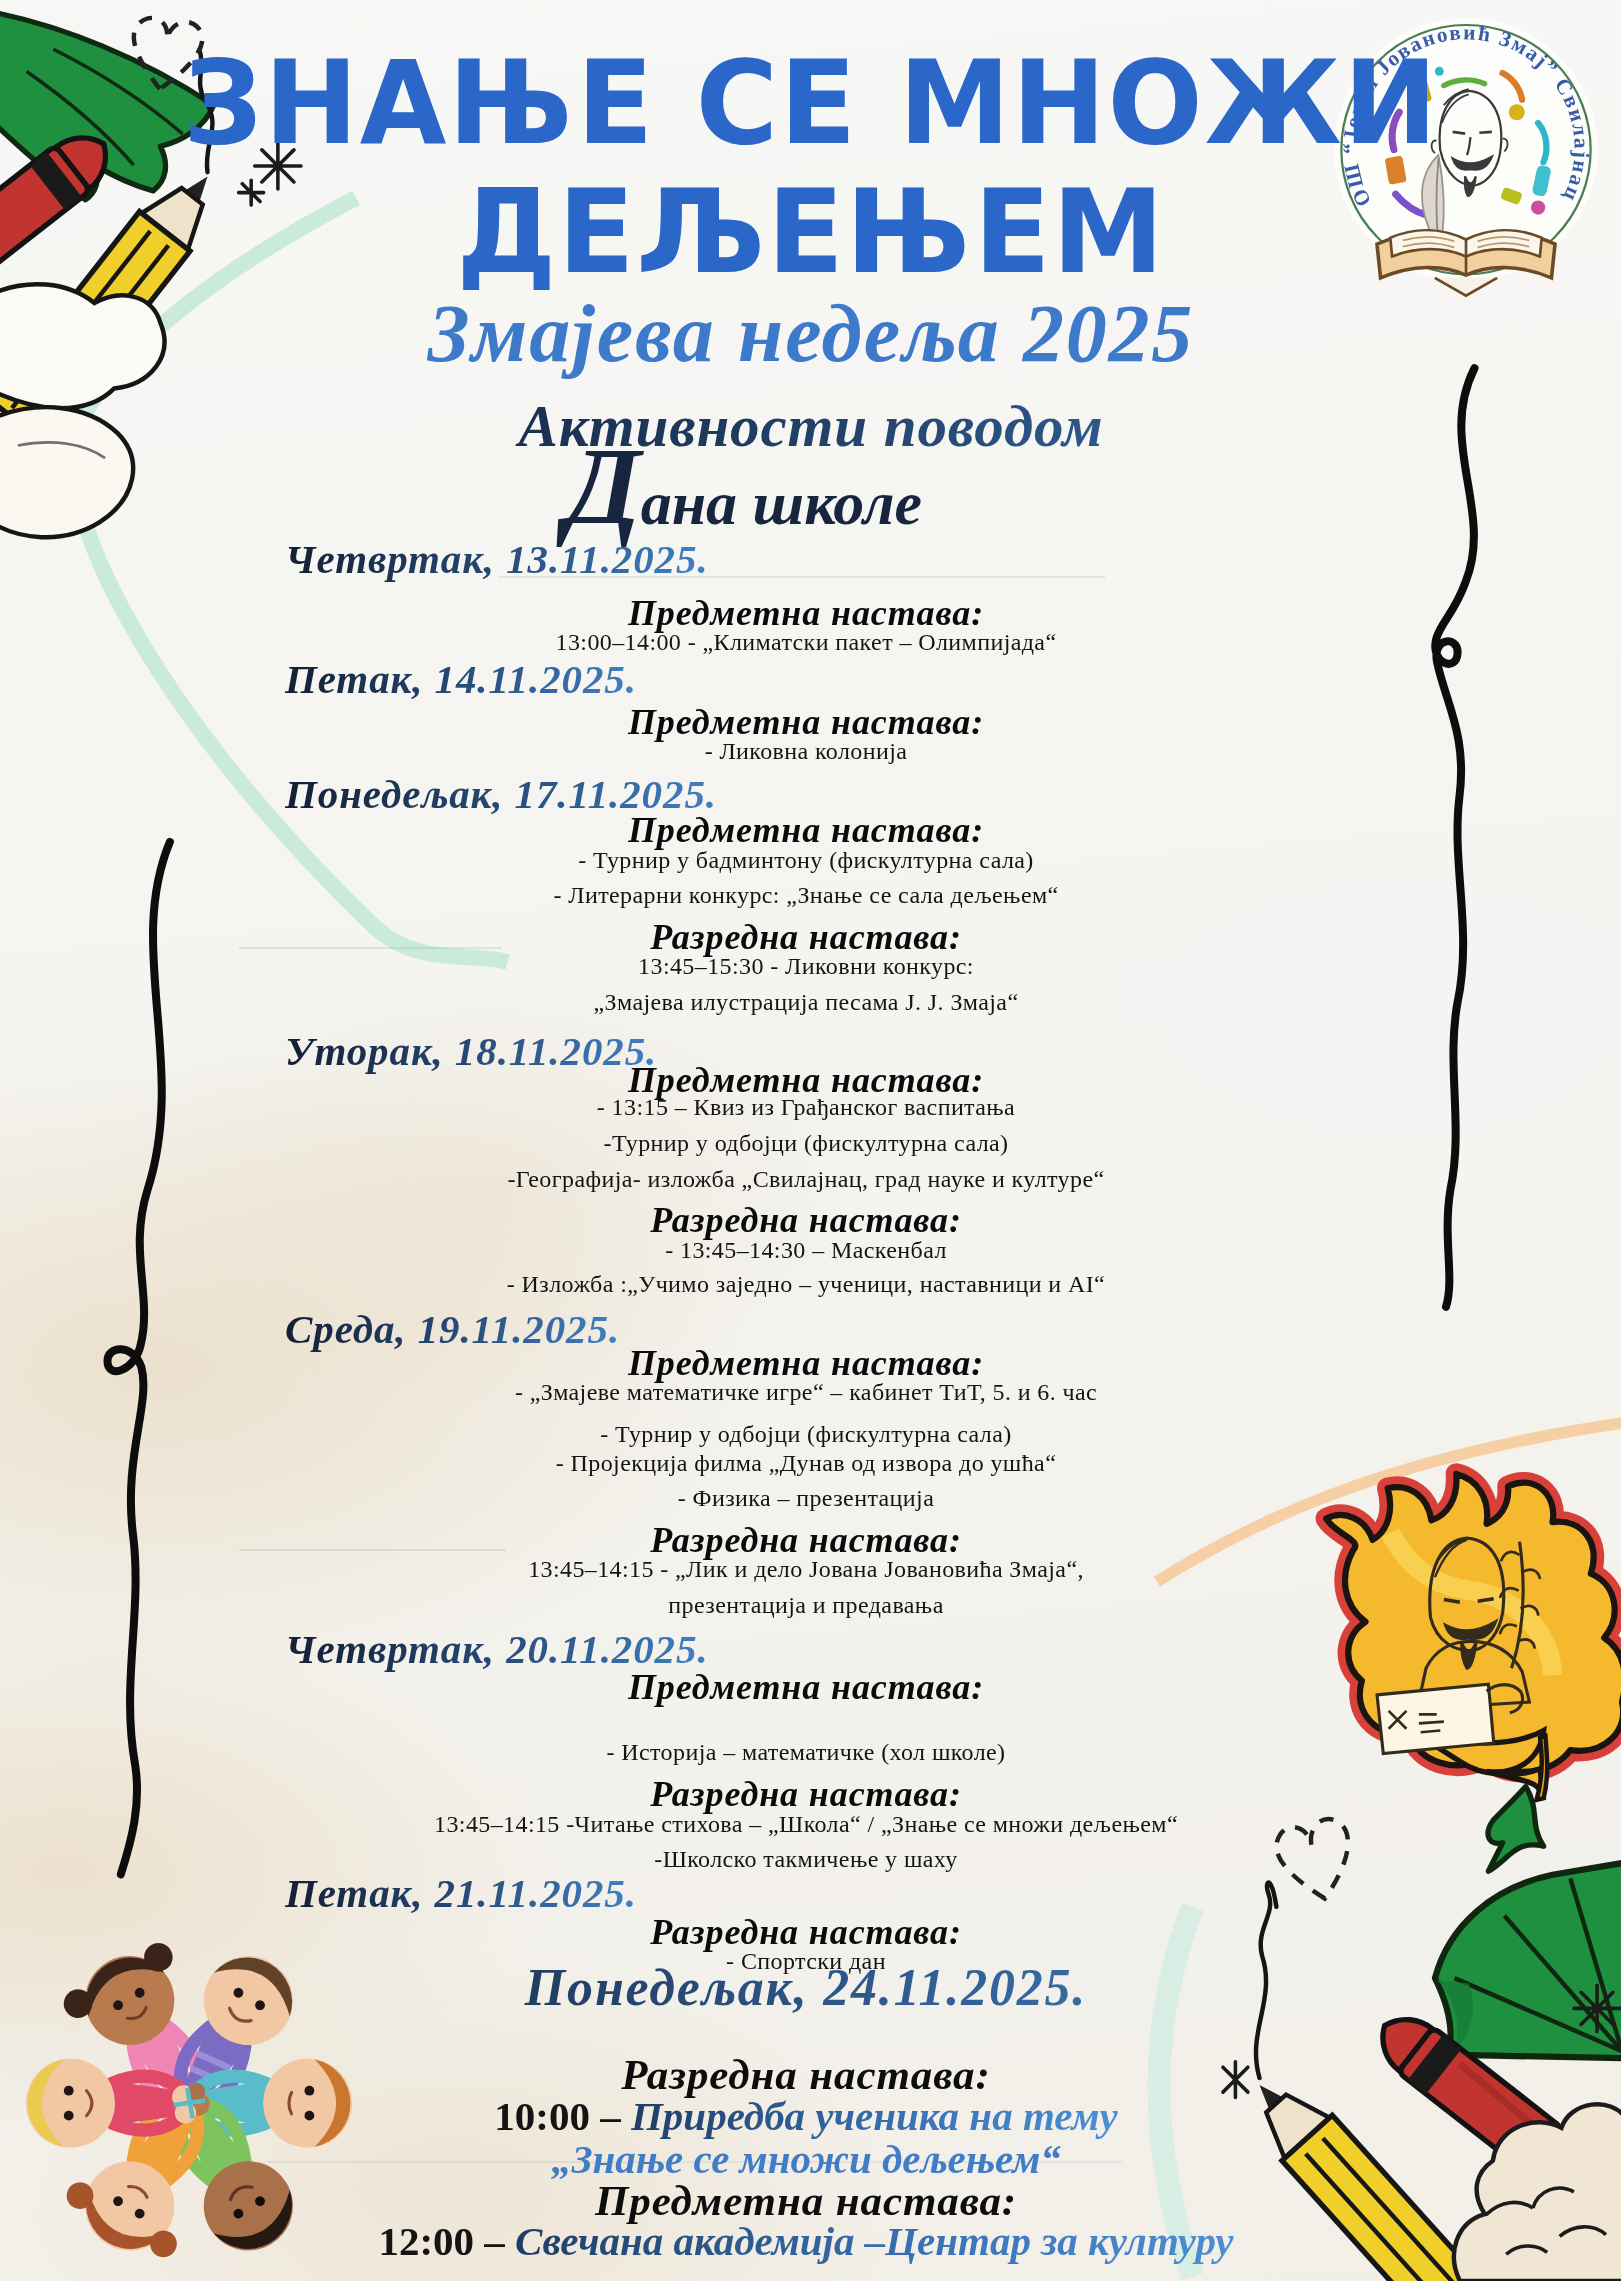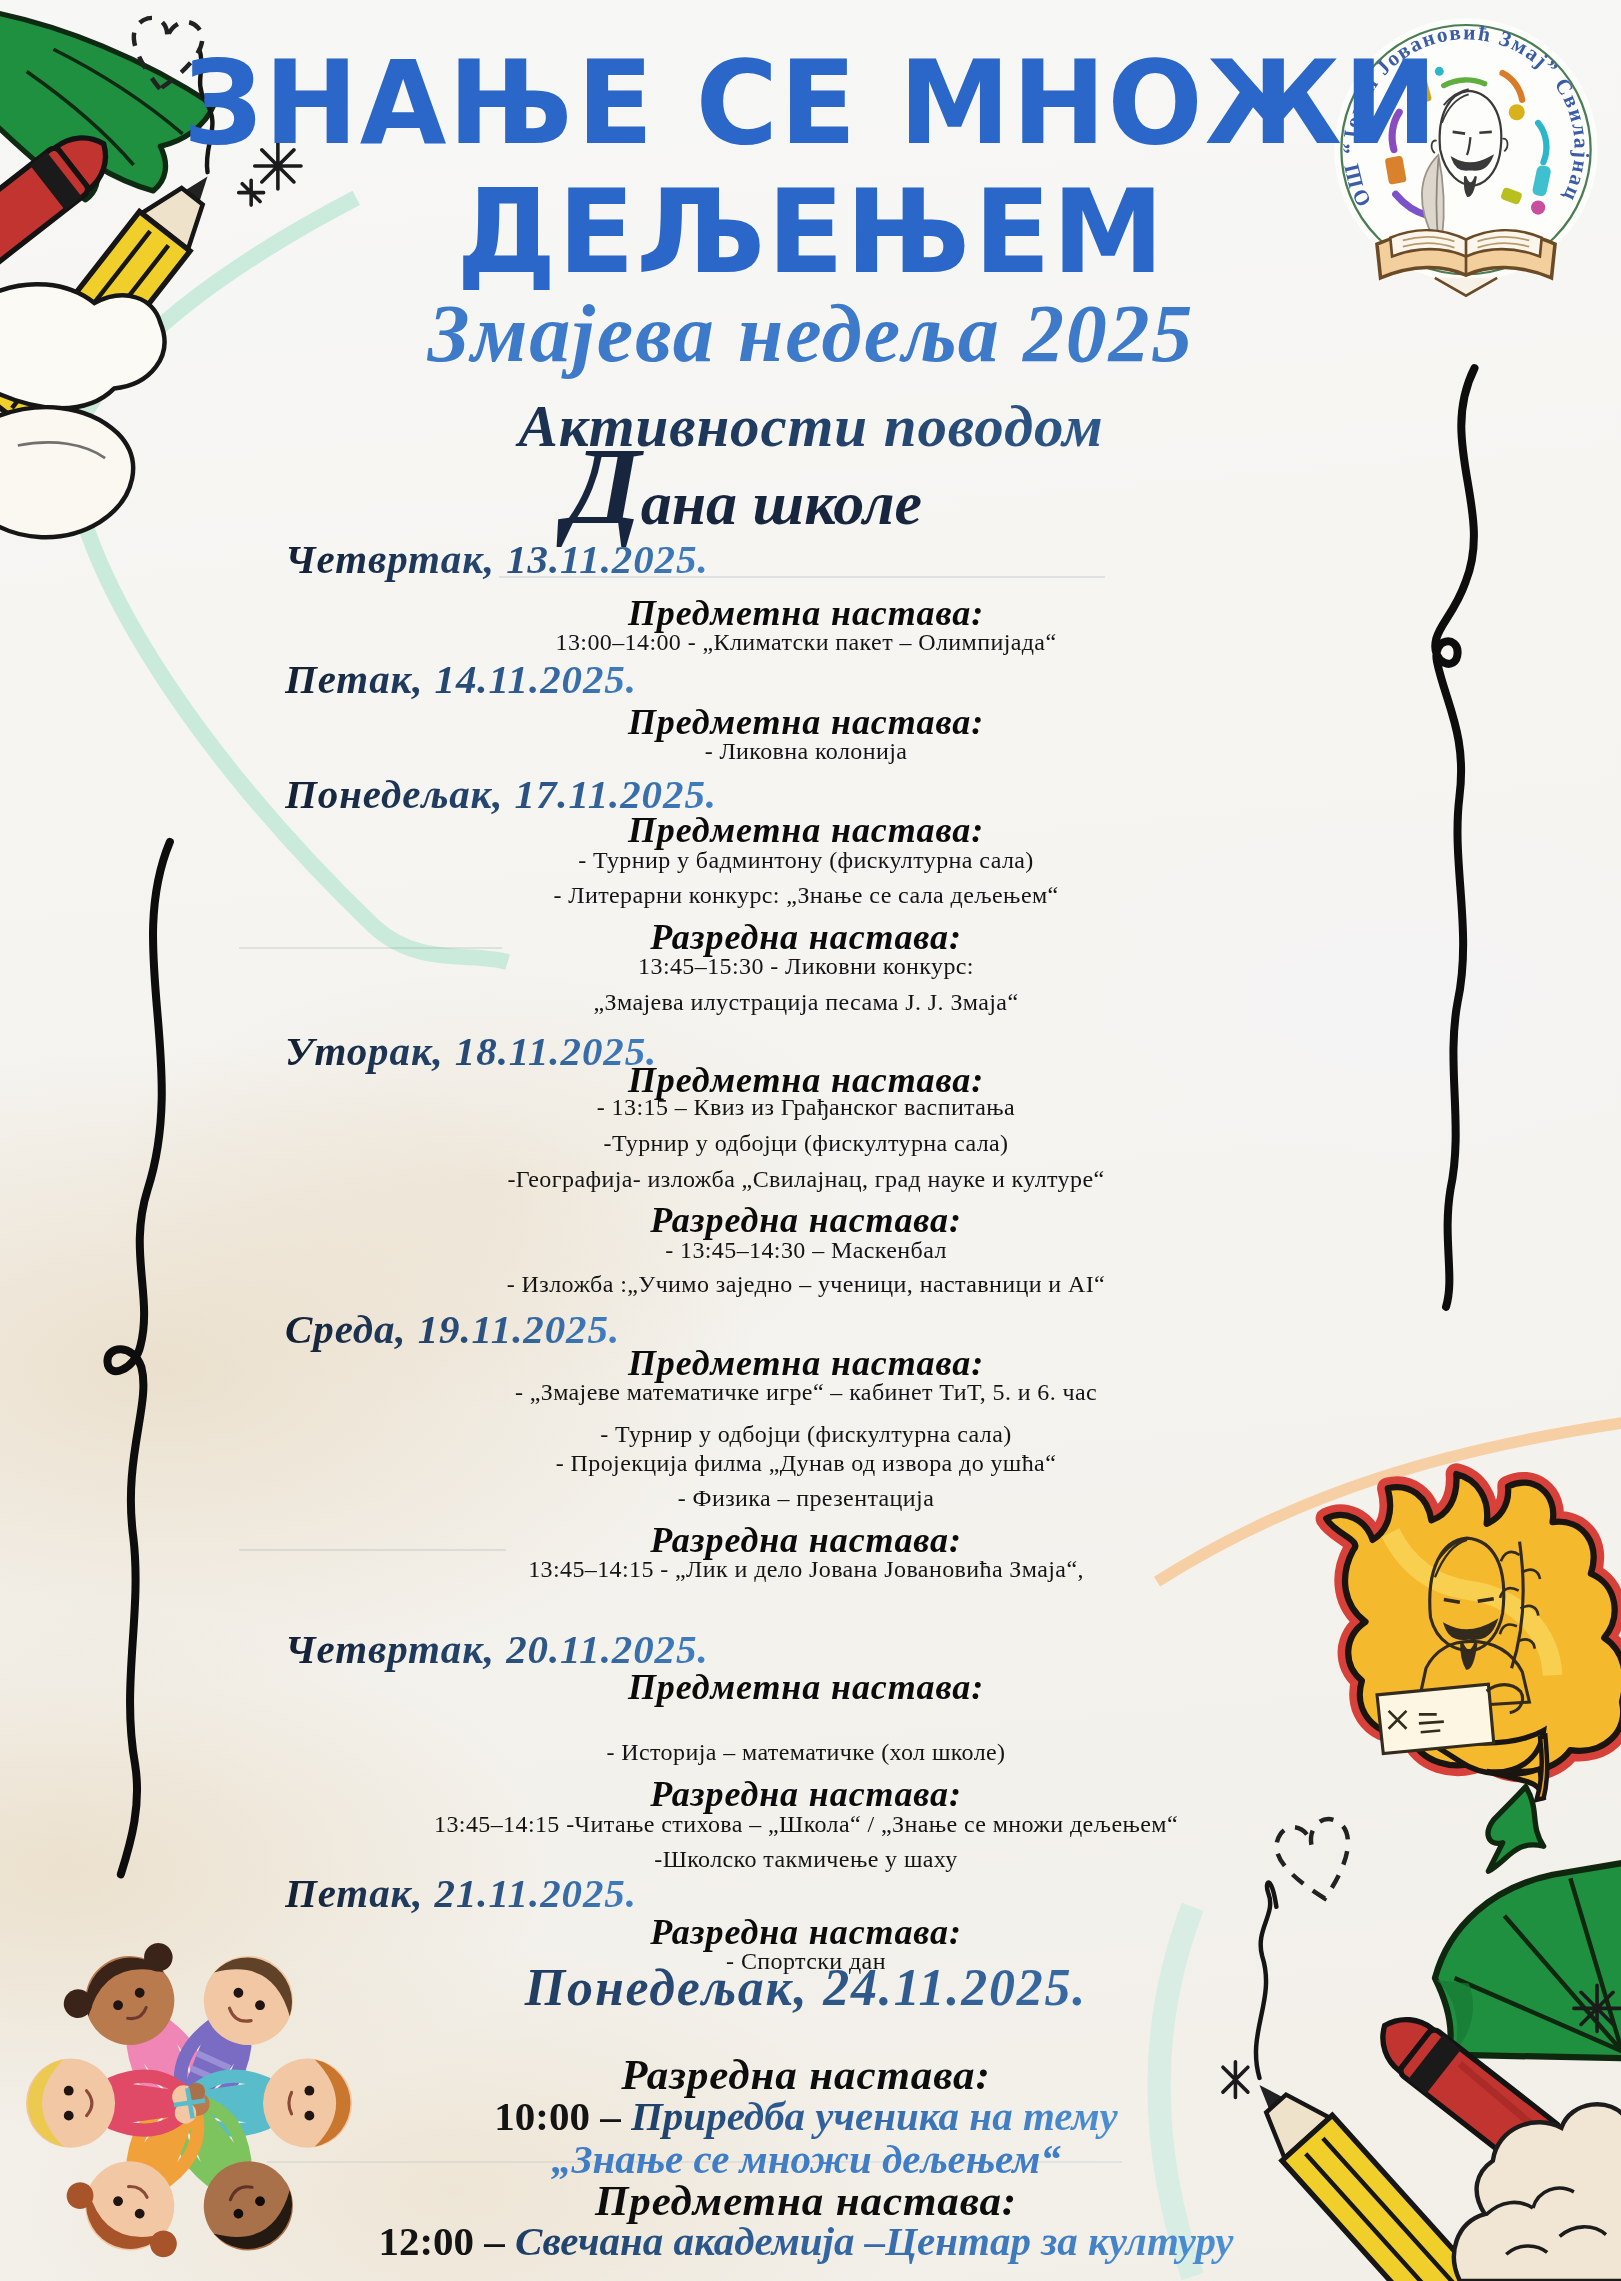--- a/index.html
+++ b/index.html
@@ -329,20 +329,21 @@
   <div class="abs line item" style="top:1271px">- Изложба :„Учимо заједно – ученици, наставници и АI“</div>
 
   <div class="abs date-h" style="top:1305px">Среда, 19.11.2025.</div>
   <div class="abs line sect" style="top:1342px">Предметна настава:</div>
   <div class="abs line item" style="top:1379px">- „Змајеве математичке игре“ – кабинет ТиТ, 5. и 6. час</div>
   <div class="abs line item" style="top:1421px">- Турнир у одбојци (фискултурна сала)</div>
   <div class="abs line item" style="top:1450px">- Пројекција филма „Дунав од извора до ушћа“</div>
   <div class="abs line item" style="top:1485px">- Физика – презентација</div>
   <div class="abs line sect" style="top:1519px">Разредна настава:</div>
   <div class="abs line item" style="top:1556px">13:45–14:15 - „Лик и дело Јована Јовановића Змаја“,</div>
+  <div class="abs line item" style="top:1592px">презентација и предавања</div>
 
   <div class="abs date-h" style="top:1625px">Четвртак, 20.11.2025.</div>
   <div class="abs line sect" style="top:1666px">Предметна настава:</div>
   <div class="abs line item" style="top:1739px">- Историја – математичке (хол школе)</div>
   <div class="abs line sect" style="top:1773px">Разредна настава:</div>
   <div class="abs line item" style="top:1811px">13:45–14:15 -Читање стихова – „Школа“ / „Знање се множи дељењем“</div>
   <div class="abs line item" style="top:1846px">-Школско такмичење у шаху</div>
 
   <div class="abs date-h" style="top:1869px">Петак, 21.11.2025.</div>
   <div class="abs line sect" style="top:1911px">Разредна настава:</div>

